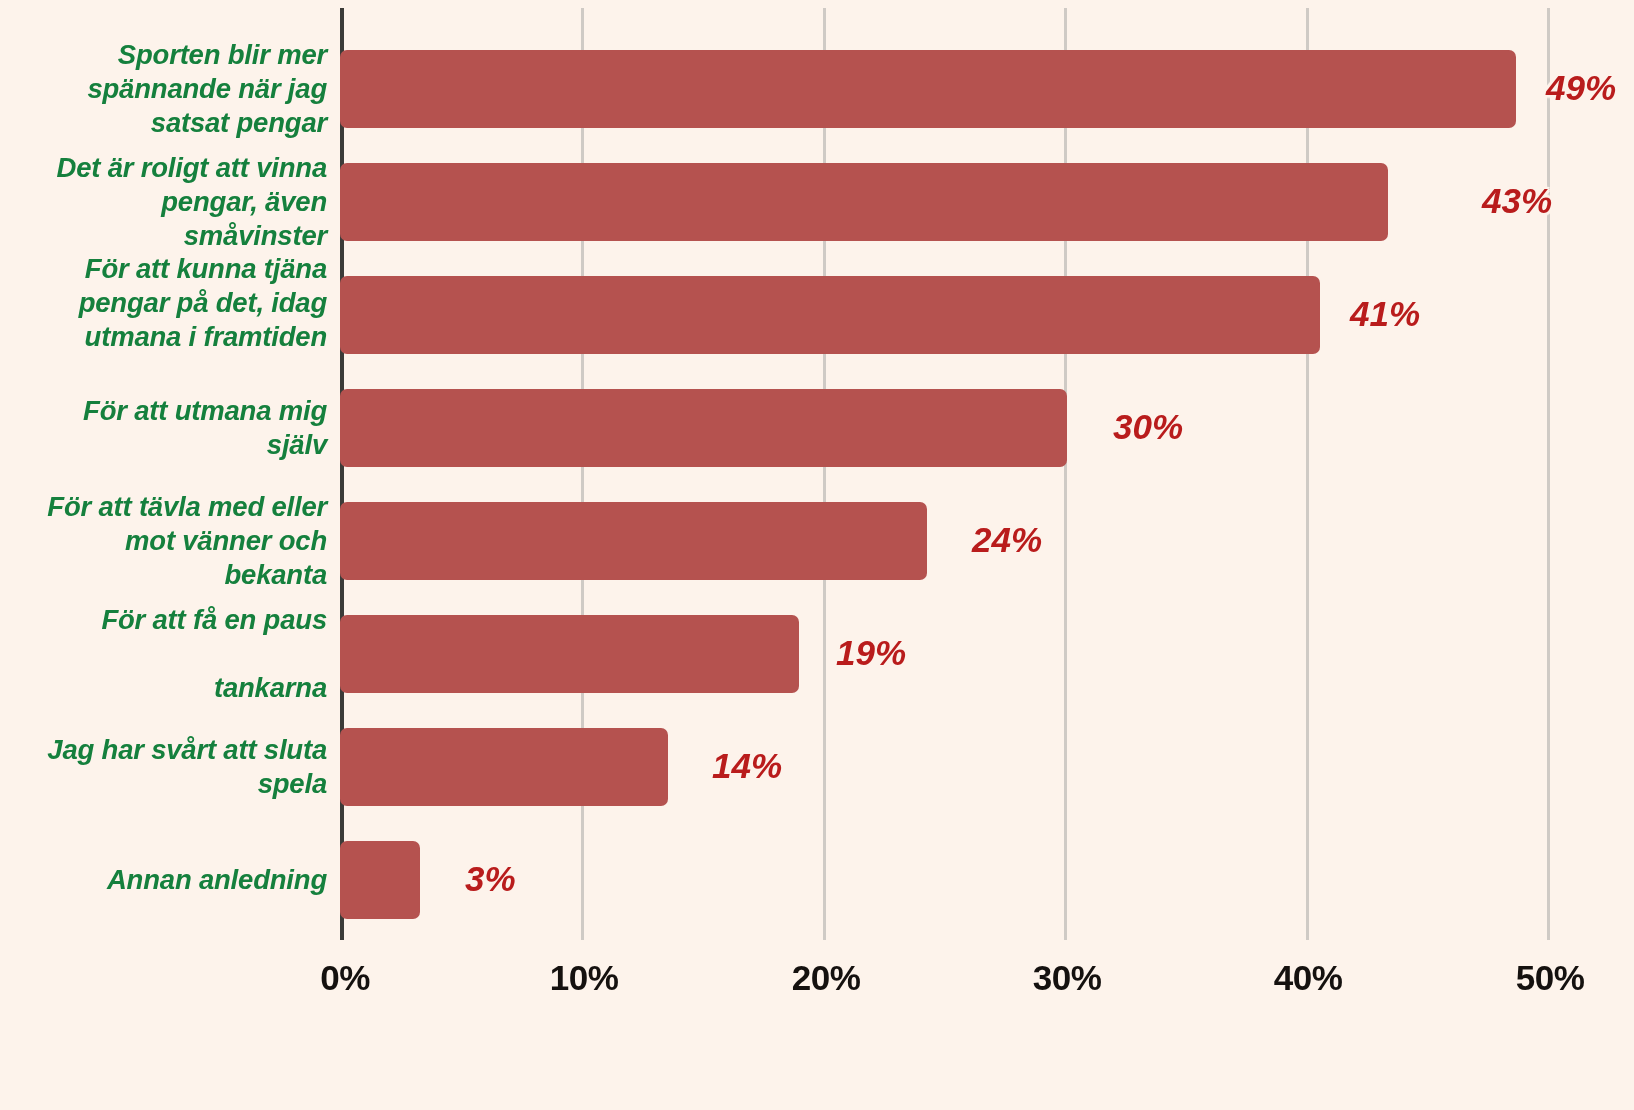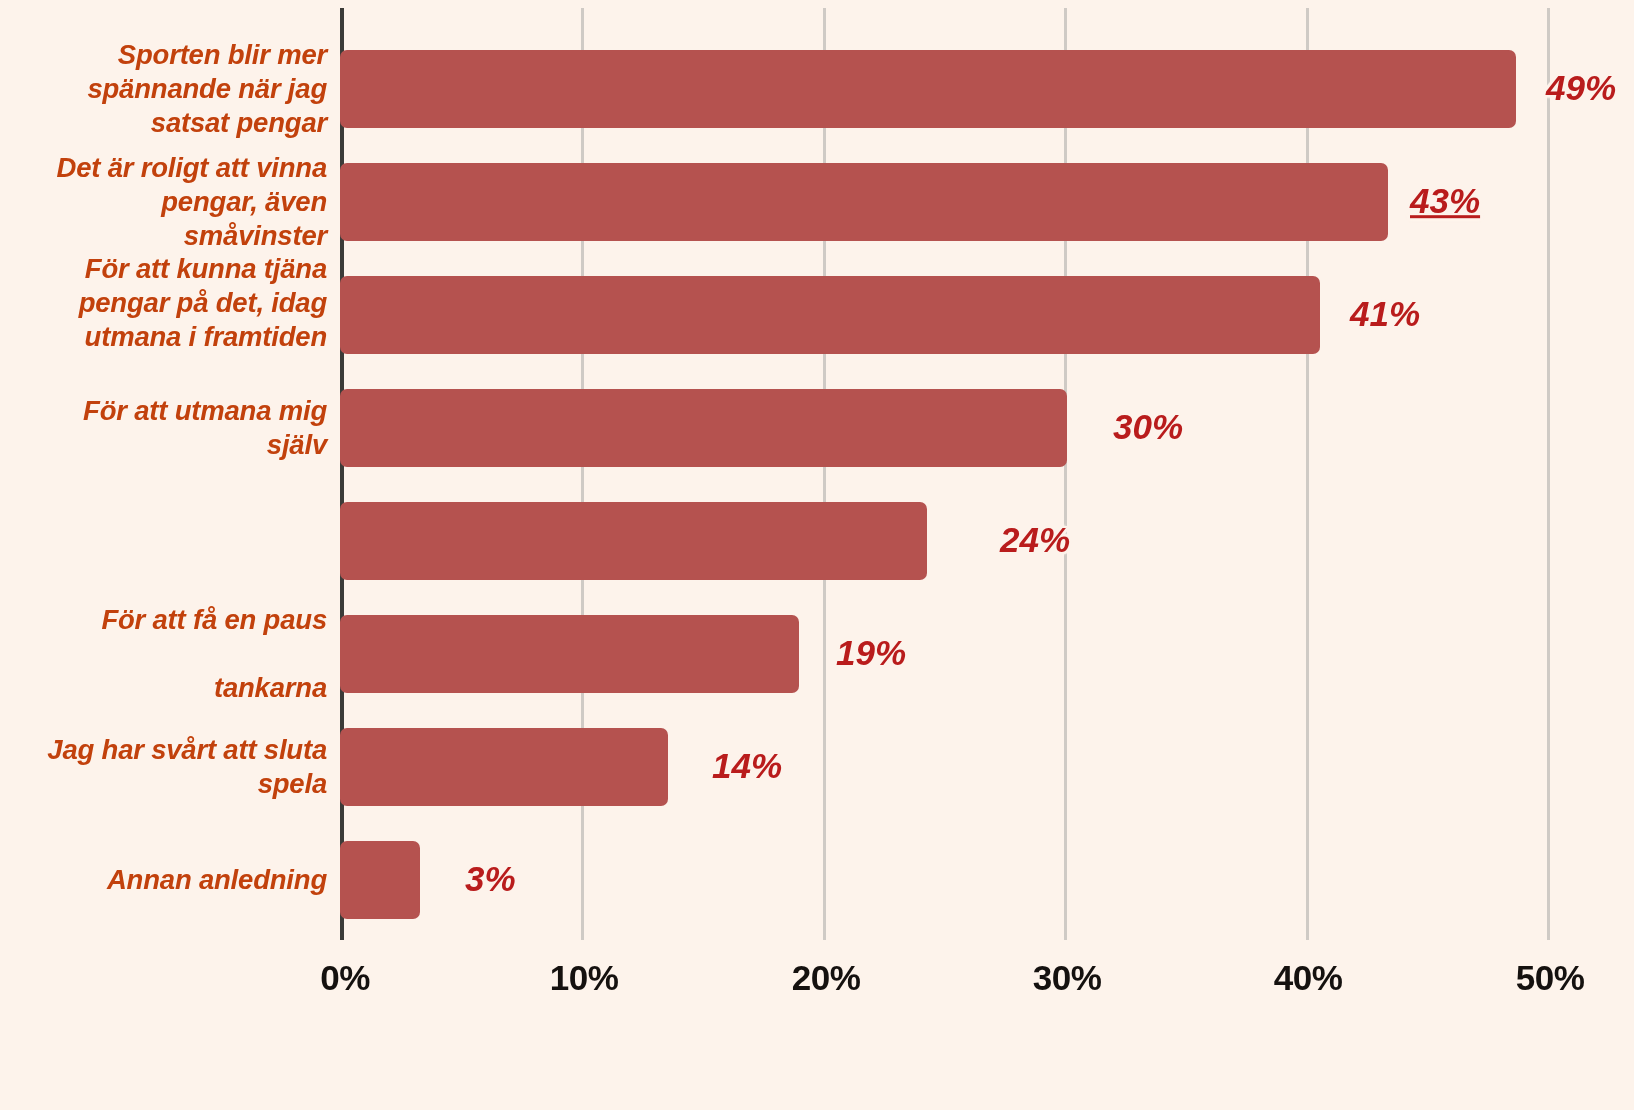--- a/index.html
+++ b/index.html
@@ -93,21 +93,21 @@
     position: absolute;
     right: 0;
     width: 334px;
     box-sizing: border-box;
     padding-right: 7px;
     text-align: right;
     font-size: 27.5px;
     line-height: 34px;
     font-weight: bold;
     font-style: italic;
-    color: #c2410c;
+    color: #15803d;
     letter-spacing: -0.2px;
   }
 
   
   .xticks {
     position: absolute;
     left: 0;
     top: 958px;
     width: 1634px;
     height: 60px;
@@ -150,20 +150,25 @@
     </div>
     <div class="cat-label" style="top:252px;font-style:italic;">
       <span>För att kunna tjäna</span><br>
       <span>pengar på det, idag</span><br>
       <span>utmana i framtiden</span>
     </div>
     <div class="cat-label" style="top:394px;margin-left:36px;">
       <span>För att utmana mig</span><br>
       <span>själv</span>
     </div>
+    <div class="cat-label" style="top:490px;">
+      <span>För att tävla med eller</span><br>
+      <span>mot vänner och</span><br>
+      <span>bekanta</span>
+    </div>
     <div class="cat-label" style="top:603px;">
       <span>För att få en paus</span><br>
       <br>
       <span>tankarna</span>
     </div>
     <div class="cat-label" style="top:733px;">
       <span>Jag har svårt att sluta</span><br>
       <span>spela</span>
     </div>
     <div class="cat-label" style="top:863px;">
@@ -173,36 +178,36 @@
 
   <div class="bars-layer">
 
     <div class="bar-row" style="top:50px;">
       <div class="bar" style="width:1176px;"></div>
       <div class="bar-value" style="left:1206px;">49%</div>
     </div>
 
     <div class="bar-row" style="top:163px;">
       <div class="bar" style="width:1048px;"></div>
-      <div class="bar-value" style="left:1070px;text-decoration:underline;">43%</div>
+      <div class="bar-value" style="left:1142px;">43%</div>
     </div>
 
     <div class="bar-row" style="top:276px;">
       <div class="bar" style="width:980px;"></div>
       <div class="bar-value" style="left:1010px;">41%</div>
     </div>
 
     <div class="bar-row" style="top:389px;">
       <div class="bar" style="width:727px;"></div>
       <div class="bar-value" style="left:773px;">30%</div>
     </div>
 
     <div class="bar-row" style="top:502px;">
       <div class="bar" style="width:587px;"></div>
-      <div class="bar-value" style="left:660px;text-align:center;">24%</div>
+      <div class="bar-value" style="left:632px;text-align:center;">24%</div>
     </div>
 
     <div class="bar-row" style="top:615px;">
       <div class="bar" style="width:459px;"></div>
       <div class="bar-value" style="left:496px;">19%</div>
     </div>
 
     <div class="bar-row" style="top:728px;">
       <div class="bar" style="width:328px;"></div>
       <div class="bar-value" style="left:372px;">14%</div>

